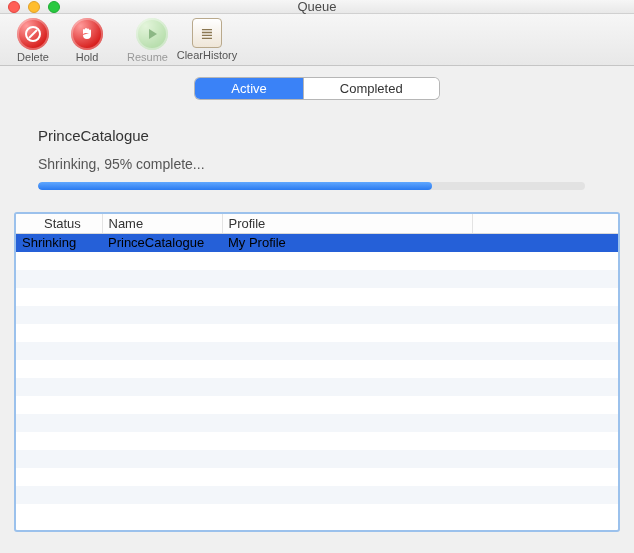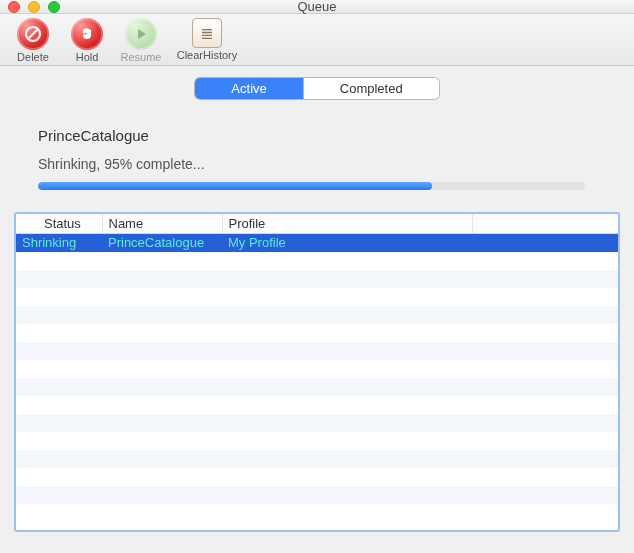--- a/index.html
+++ b/index.html
@@ -79,21 +79,21 @@
     background: linear-gradient(#ffffff,#efe6d8);
     border:1px solid #b9a98c;
     width:30px; height:30px;
     color:#7a6a4b;
   }
   .ticon.history::before{
     content:"≣";
     font-size:16px;
     color:#8a7752;
   }
-  .tool.disabled{ opacity:0.55; }
+  .tool.disabled{ opacity:0.55;align-items:flex-end; }
   .content {
     padding: 12px;
   }
   .segmented {
     display:flex;
     justify-content:center;
     margin-bottom: 20px;
   }
   .seggroup{
     display:flex;
@@ -164,21 +164,21 @@
   }
   thead th:last-child{border-right:none;}
   tbody td{
     padding:1px 6px;
     height:18px;
   }
   tbody tr:nth-child(odd){ background:#f3f6fa; }
   tbody tr:nth-child(even){ background:#ffffff; }
   tbody tr.sel{
     background:#2560d8 !important;
-    color:#5eead4;
+    color:#000000;
     padding-left:24px;
   }
   .col-status{width:86px;padding-left:28px;}
   .col-name{width:120px;}
   .col-settings{width:250px;}
 </style>
 </head>
 <body>
 
 <div class="titlebar">

